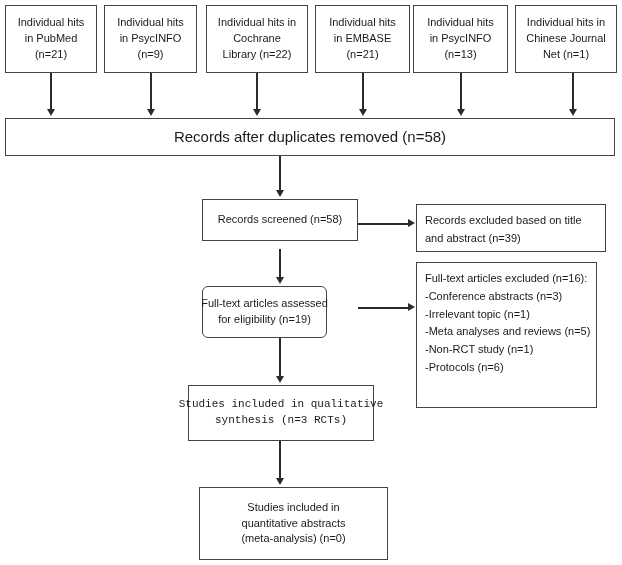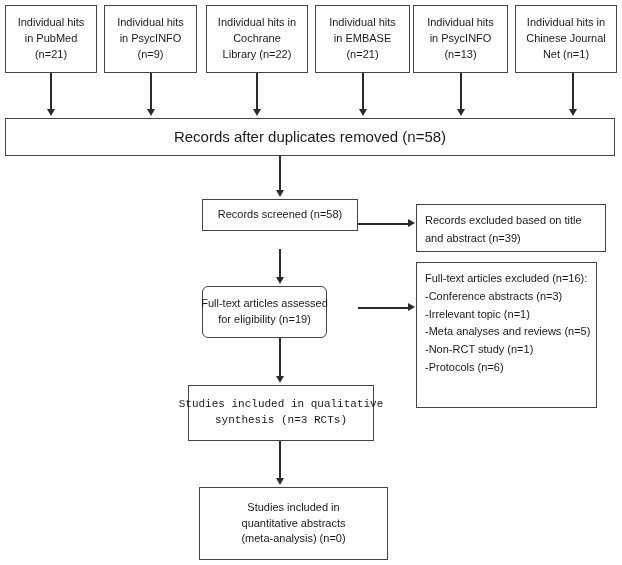--- a/index.html
+++ b/index.html
@@ -132,21 +132,21 @@
   <div class="vline" style="left:572px; top:73px; height:37px;"></div>
   <div class="arrow-down" style="left:568.6px; top:109px;"></div>
 
   <div class="box wide-single" style="left:5px; top:118px; width:610px; height:38px;">
     <span class="line">Records after duplicates removed (n=58)</span>
   </div>
 
   <div class="vline" style="left:279px; top:156px; height:35px;"></div>
   <div class="arrow-down" style="left:275.6px; top:190px;"></div>
 
-  <div class="box" style="left:202px; top:199px; width:156px; height:32px;">
+  <div class="box" style="left:202px; top:199px; width:156px; height:42px;">
     <span class="line">Records screened (n=58)</span>
   </div>
 
   <div class="box left-align" style="left:416px; top:204px; width:190px; height:48px;">
     <span class="line">Records excluded based on title</span>
     <span class="line">and abstract (n=39)</span>
   </div>
 
   <div class="hline" style="left:358px; top:223px; width:51px;"></div>
   <div class="arrow-right" style="left:408px; top:219.4px;"></div>

